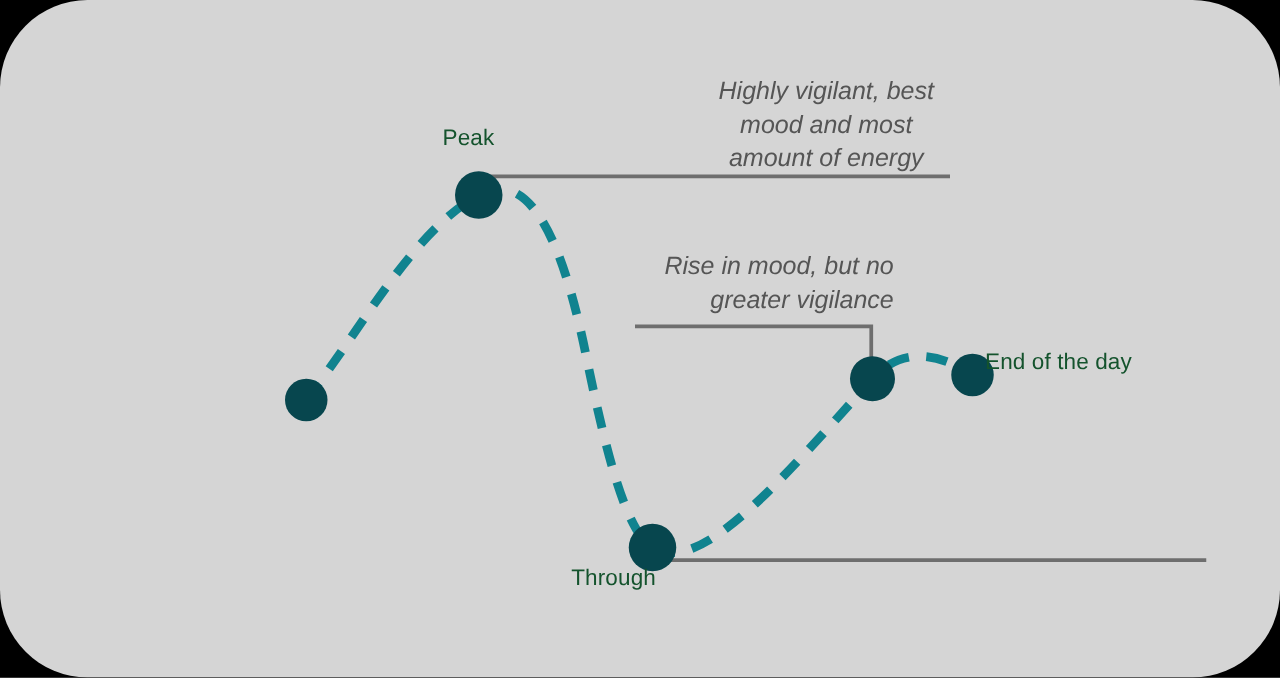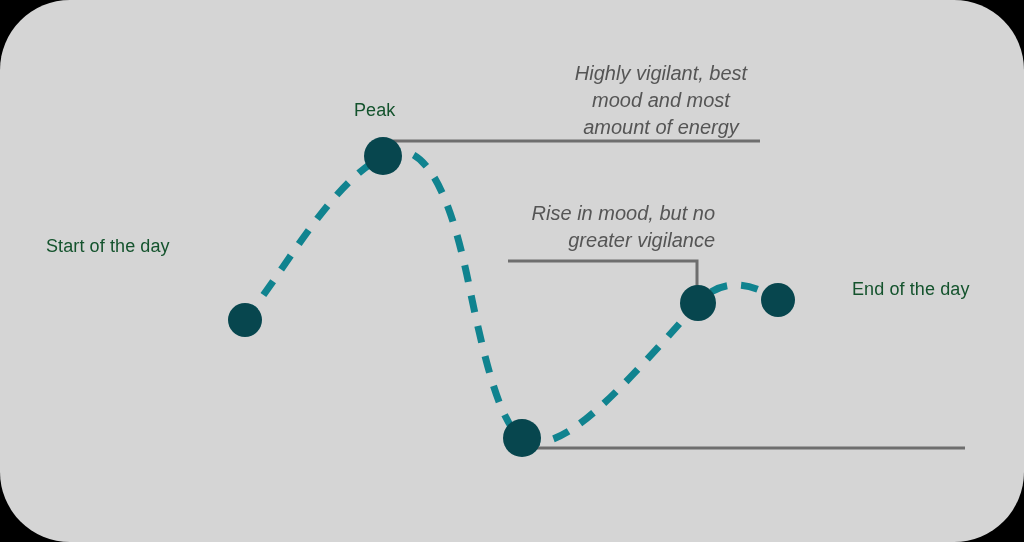--- a/index.html
+++ b/index.html
@@ -48,21 +48,21 @@
     position: absolute;
     color: #555555;
     font-size: 20px;
     line-height: 1.35;
     text-align: center;
     font-style: italic;
   }
   #label-start      { left: 46px;  top: 236px; }
   #label-peak       { left: 354px; top: 100px; }
   #label-trough     { left: 457px; top: 452px; }
-  #label-end        { left: 852px; top: 279px; }
+  #label-end        { left: 788px; top: 279px; }
 
   #note-peak   { left: 556px; top: 60px;  width: 210px; }
   #note-rise   { left: 505px; top: 200px; width: 210px; text-align: right; }
   #note-drop   { left: 772px; top: 457px; width: 200px; }
 </style>
 </head>
 <body>
 
 <div id="canvas">
   <div id="card">
@@ -80,21 +80,21 @@
                C 560,460 620,390 698,303
                C 726,272 760,288 778,300" fill="none" stroke="#10838F" stroke-width="7" stroke-linecap="butt" stroke-dasharray="17 14"></path>
 
       <circle cx="245" cy="320" r="17" fill="#07464E"></circle>
       <circle cx="383" cy="156" r="19" fill="#07464E"></circle>
       <circle cx="522" cy="438" r="19" fill="#07464E"></circle>
       <circle cx="698" cy="303" r="18" fill="#07464E"></circle>
       <circle cx="778" cy="300" r="17" fill="#07464E"></circle>
     </svg>
 
-    <div class="lbl" id="label-start">Start of the day</div>
     <div class="lbl" id="label-peak">Peak</div>
+    <div class="lbl" id="label-trough">Through</div>
     <div class="lbl" id="label-end">End of the day</div>
 
     <div class="note" id="note-peak">Highly vigilant, best mood and most amount of energy</div>
     <div class="note" id="note-rise">Rise in mood, but no greater vigilance</div>
 
   </div>
 </div>
 
 </body></html>

